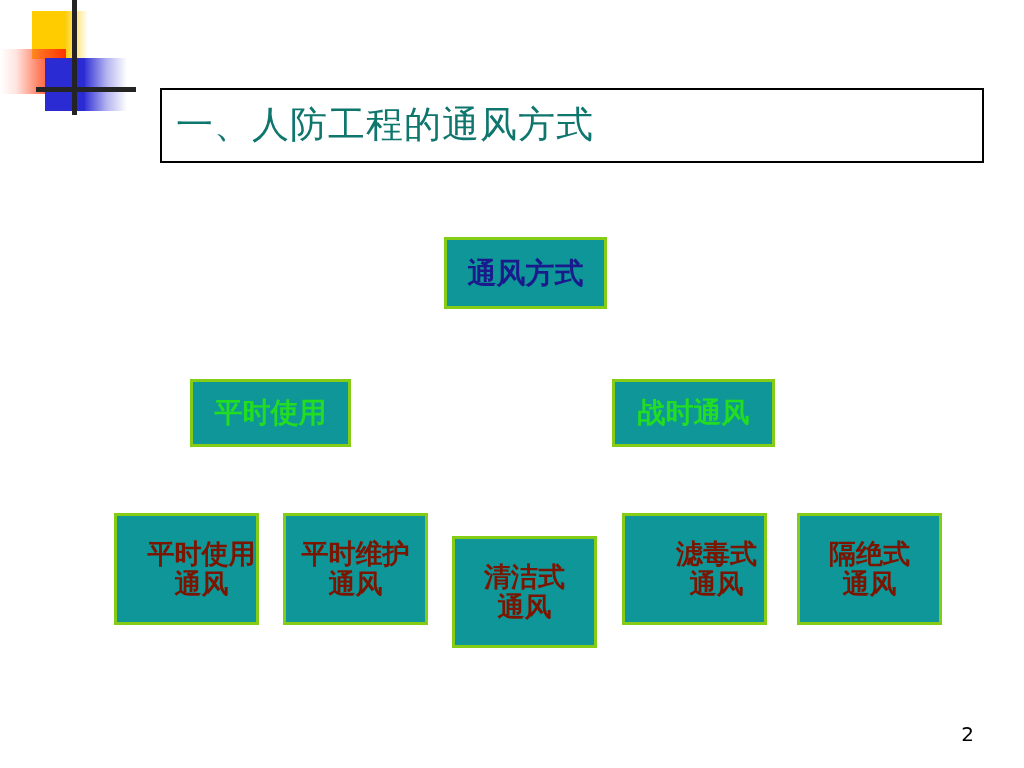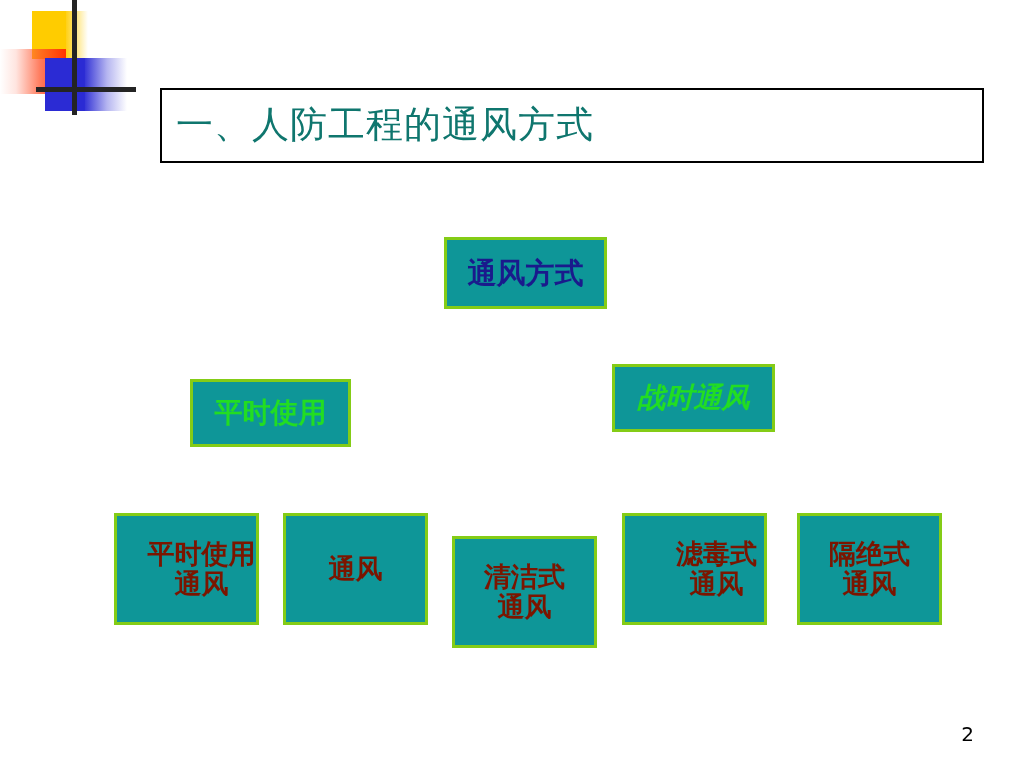--- a/index.html
+++ b/index.html
@@ -126,21 +126,21 @@
     height: 72px;
     font-size: 29px;
     color: #1A1A8C;
   }
   .node-branch {
     height: 68px;
     font-size: 28px;
     color: #22DD22;
   }
   #node-peacetime { left: 190px; top: 379px; width: 161px; }
-  #node-wartime   { left: 612px; top: 364px; width: 163px; font-style: italic; }
+  #node-wartime   { left: 612px; top: 379px; width: 163px; }
 
   .node-leaf {
     top: 513px;
     width: 145px;
     height: 112px;
     font-size: 27px;
     color: #7B1500;
   }
   #node-leaf-0 { left: 114px; padding-left: 30px; }
   #node-leaf-1 { left: 283px; }
@@ -189,20 +189,21 @@
 
 <div class="node node-leaf" id="node-leaf-0">
   <span>
     <span class="node-label">平时使用</span>
     <span class="node-label">通风</span>
   </span>
 </div>
 
 <div class="node node-leaf" id="node-leaf-1">
   <span>
+    <span class="node-label">平时维护</span>
     <span class="node-label">通风</span>
   </span>
 </div>
 
 <div class="node node-leaf" id="node-leaf-2">
   <span>
     <span class="node-label">清洁式</span>
     <span class="node-label">通风</span>
   </span>
 </div>

